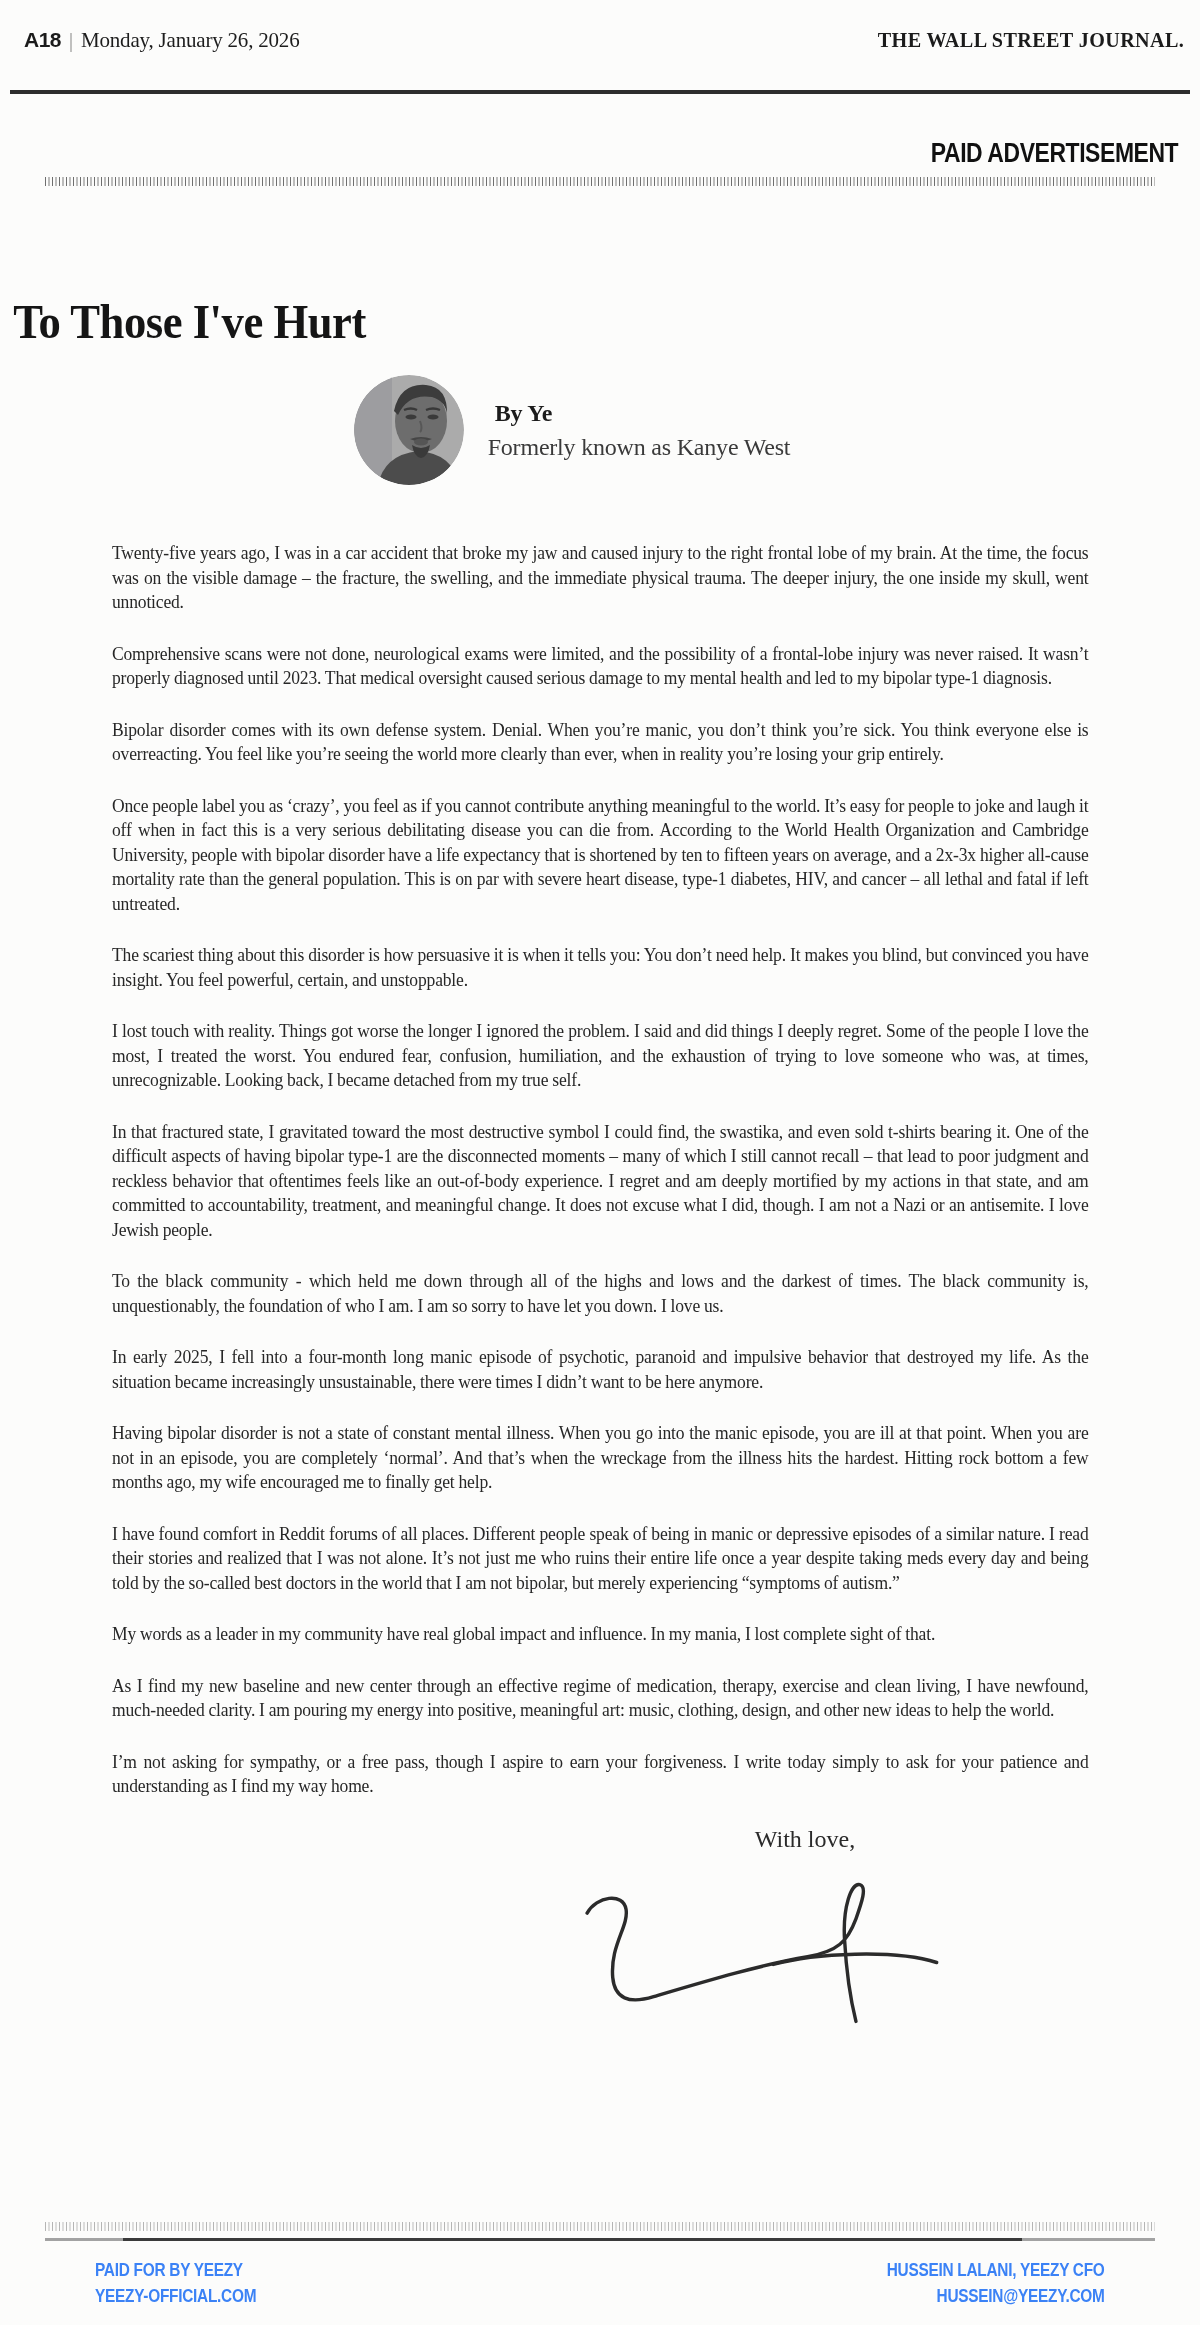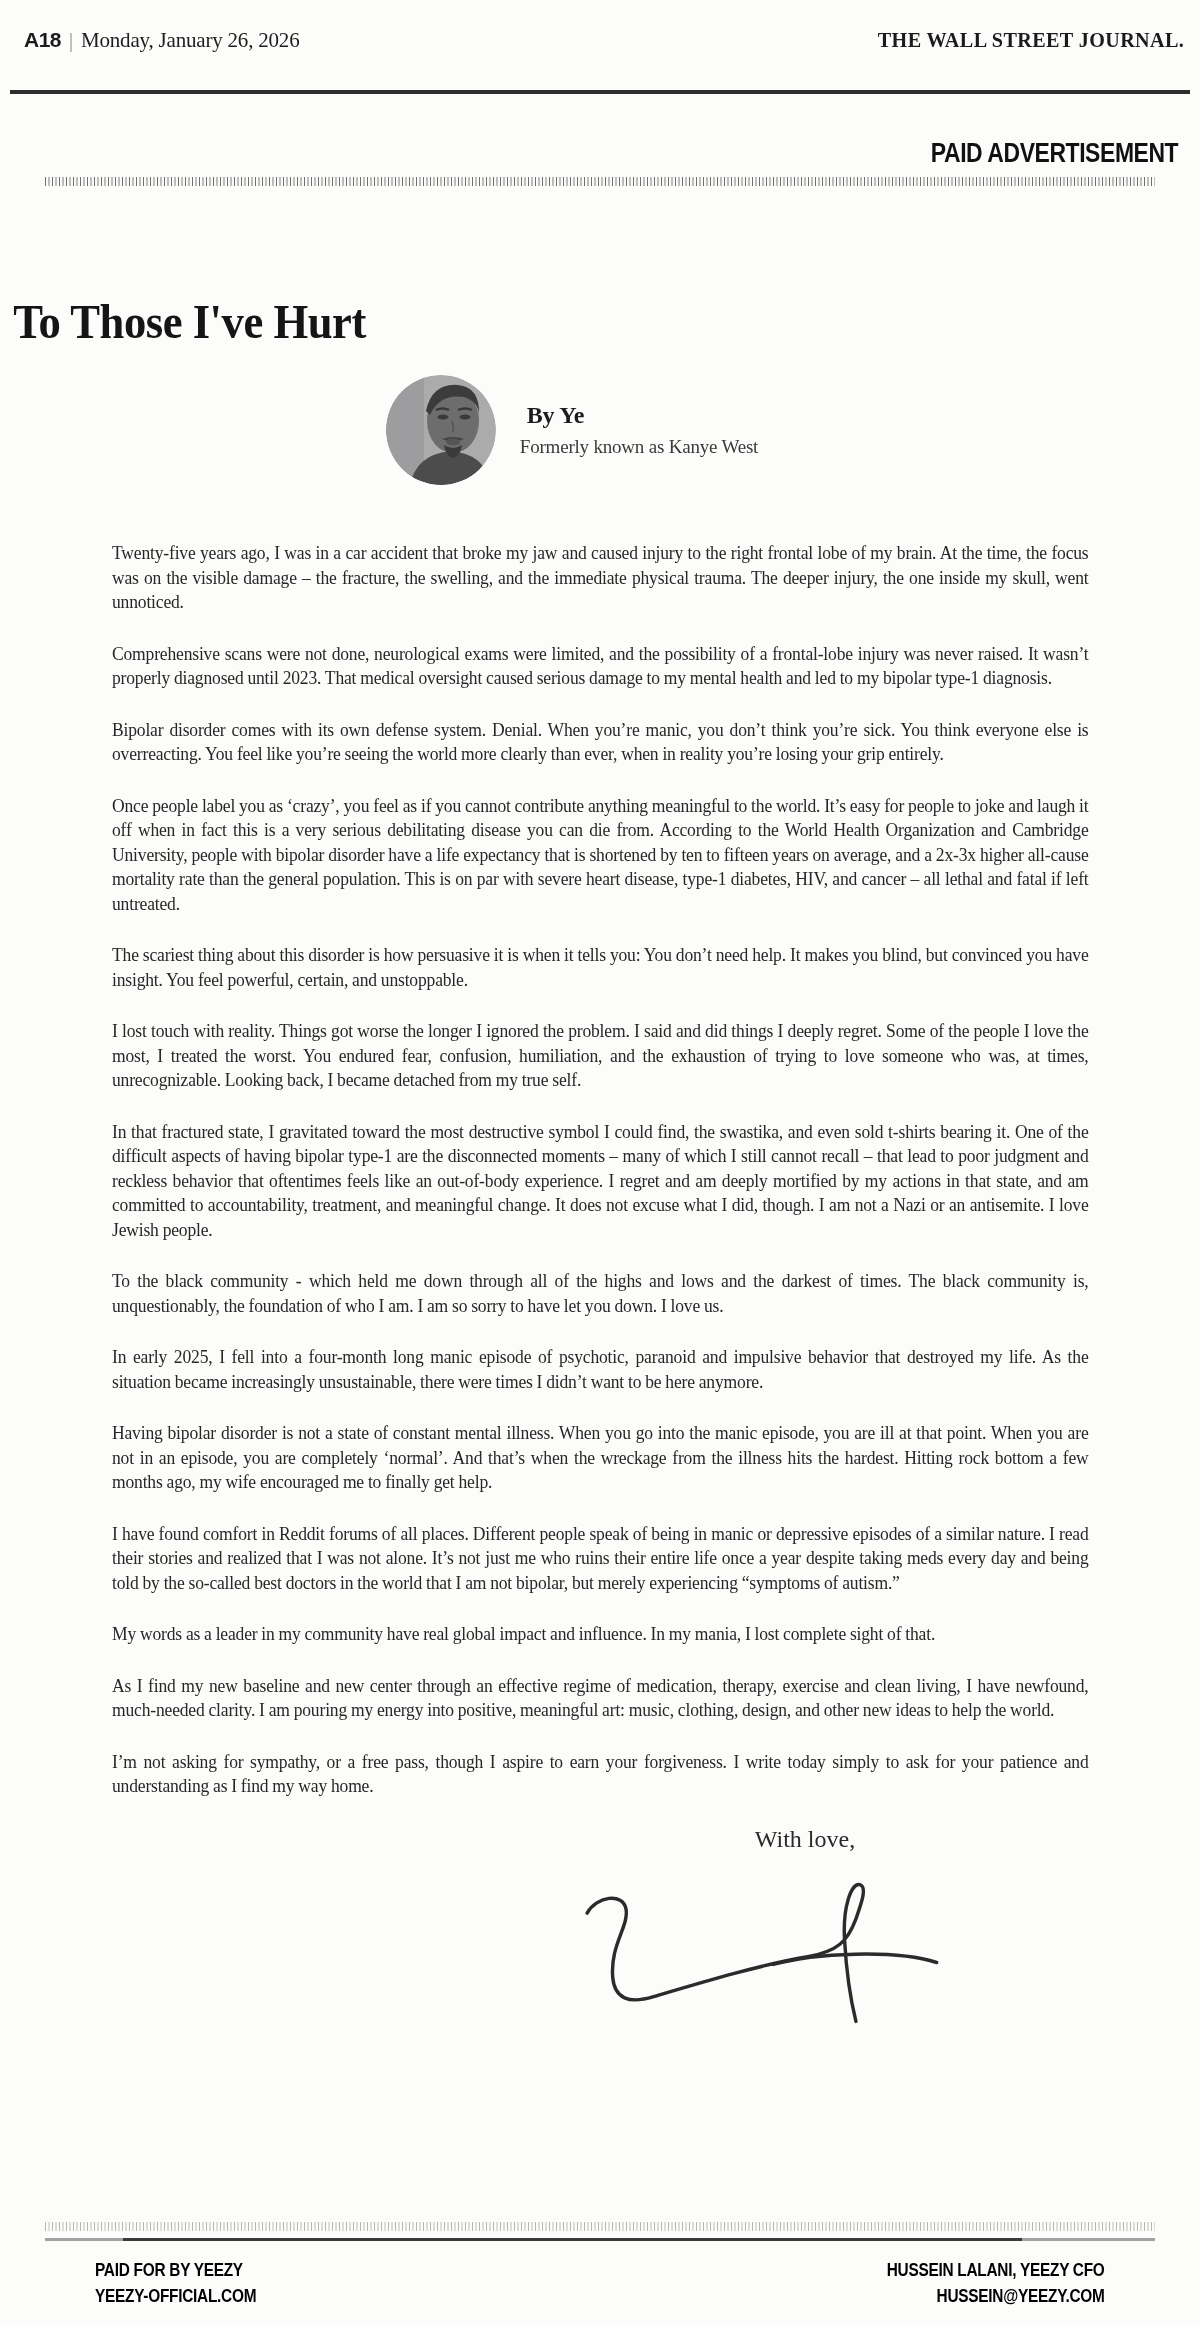--- a/index.html
+++ b/index.html
@@ -26,41 +26,41 @@
       rgba(70,70,70,0.35) 3.5px 5px, rgba(70,70,70,0) 5px 7px);
   }
   .hatch-top { margin:8px 45px 0 45px; }
   
   .article-title { margin-top:108px; }
   .article-title span { font-weight:700; font-size:48px; color:#151515; letter-spacing:-0.5px;
                         display:inline-block; transform:scaleX(0.93); }
   .byline-row { display:flex; justify-content:center; align-items:center; gap:24px; margin-top:26px; transform:translateX(-28px); }
   .portrait { width:110px; height:110px; border-radius:50%; overflow:hidden; flex:0 0 auto; }
   .byline-name { font-weight:700; font-size:24px; color:#1c1c1c; margin-bottom:7px; letter-spacing:-0.2px;margin-left:7px; }
-  .byline-sub { font-size:19px; color:#3a3a3a; letter-spacing:-0.2px; }
+  .byline-sub { font-size:24px; color:#3a3a3a; letter-spacing:-0.2px; }
   
   .body-copy {
     margin:56px 0 0 112px; width:1085px;
     transform:scaleX(0.9); transform-origin:0 0;
     font-size:19.5px; line-height:24.5px; letter-spacing:-0.2px; word-spacing:-0.3px;
     text-align:justify; color:#272727;
   }
   .body-copy p { margin:0 0 27px 0; }
   
   .closing { margin:14px 0 0 640px; width:330px; text-align:center; font-size:24px; color:#2a2a2a; }
   .signature-wrap { margin:24px 0 0 560px; width:400px; }
   .signature-wrap svg { display:block; }
   
   .footer { position:absolute; left:45px; right:45px; top:2222px; }
   .hatch-bottom { opacity:0.5; }
   .footer-rule { margin-top:7px; height:3px;
     background:linear-gradient(90deg,#a2a2a2 0 7%, #3a3a3a 7% 88%, #a2a2a2 88%); }
   .footer-cols { display:flex; justify-content:space-between; margin-top:16px; padding:0 50px;
     font-family:"Liberation Sans", sans-serif; font-weight:700; font-size:17.5px; line-height:1.5;
-    letter-spacing:-0.3px; color:#000000; }
+    letter-spacing:-0.3px; color:#3b82f6; }
   .footer-left { transform:scaleX(0.88); transform-origin:0 50%; }
   .footer-right { text-align:right; transform:scaleX(0.88); transform-origin:100% 50%; }
 </style>
 </head>
 <body>
 
 <div class="page">
 
   <div class="masthead-row">
     <div class="folio-group">

